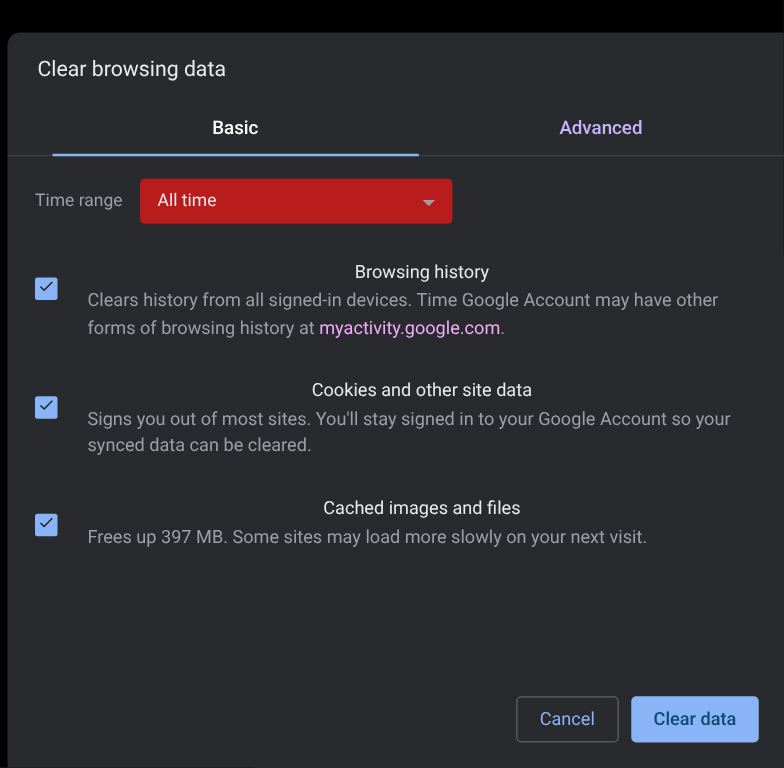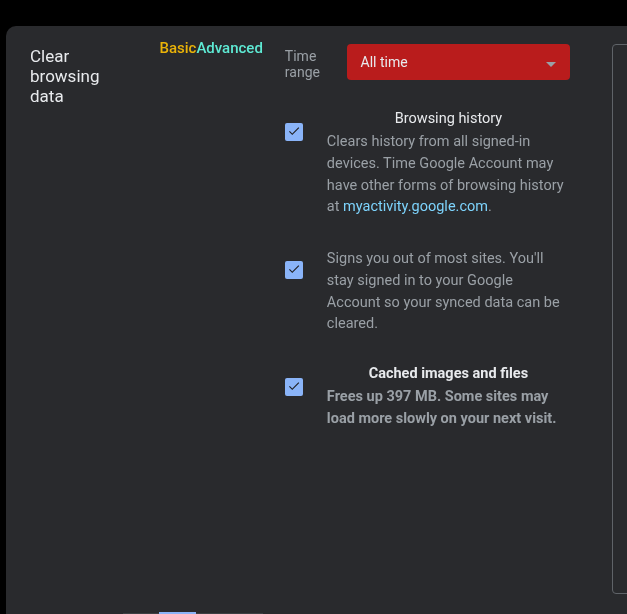--- a/index.html
+++ b/index.html
@@ -18,62 +18,63 @@
     }
     .dialog {
       position: absolute;
       top: 26px;
       left: 6px;
       right: 0;
       bottom: 0;
       background: #292a2d;
       border-top-left-radius: 10px;
       display: flex;
+      flex-direction: column;
     }
     .dialog-title {
       padding: 20px 24px 14px 24px;
       font-size: 17px;
       font-weight: 400;
       color: #e8eaed;
     }
     .tabs {
       display: flex;
       border-bottom: 1px solid #3c4043;
     }
     .tab {
       flex: 1;
       text-align: center;
       padding: 13px 0;
       font-size: 15px;
-      color: #5eead4;
+      color: #c4b5fd;
       cursor: pointer;
       position: relative;
       font-weight: 500;
     }
     .tab.active {
-      color: #eab308;
+      color: #ffffff;
       margin-left: 36px;
     }
     .tab.active::after {
       content: "";
       position: absolute;
       bottom: -1px;
       left: 0;
       right: 0;
       height: 2.5px;
       background: #8ab4f8;
     }
     .content {
       padding: 18px 22px 0 22px;
       flex: 1;
     }
     .time-range-row {
       display: flex;
-      align-items: flex-end;
-      gap: 0;
+      align-items: center;
+      gap: 14px;
       margin-bottom: 30px;
     }
     .time-range-label {
       color: #9aa0a6;
       font-size: 14px;
     }
     .time-range-select {
       background: #b91c1c;
       border: none;
       border-radius: 4px;
@@ -85,21 +86,21 @@
       justify-content: space-between;
       align-items: center;
       cursor: pointer;
     }
     .option-row {
       display: flex;
       align-items: flex-start;
       gap: 24px;
       margin-bottom: 30px;
     }
-    .option-row:last-child { margin-bottom: 0; font-weight: bold; }
+    .option-row:last-child { margin-bottom: 0; }
     .checkbox {
       width: 18px;
       height: 18px;
       flex-shrink: 0;
       background: #8ab4f8;
       border-radius: 2px;
       display: flex;
       align-items: center;
       justify-content: center;
       margin-top: 13px;
@@ -113,21 +114,21 @@
       font-size: 14.5px;
       margin-bottom: 4px;
       text-align: center;
     }
     .option-desc {
       color: #9aa0a6;
       font-size: 14.5px;
       line-height: 1.5;
     }
     .option-desc a {
-      color: #7dd3fc;
+      color: #f0abfc;
       text-decoration: none;
     }
     .footer {
       display: flex;
       justify-content: flex-end;
       gap: 10px;
       padding: 18px 20px 20px 20px;
     }
     .btn {
       padding: 9px 18px;
@@ -195,20 +196,21 @@
 
     <div class="option-row">
       <div class="checkbox">
         <span>
           <svg width="14" height="14" viewBox="0 0 24 24">
               <path d="M9 16.17L4.83 12l-1.42 1.41L9 19 21 7l-1.41-1.41z" fill="#202124"></path>
             </svg>
         </span>
       </div>
       <div class="option-text">
+        <div class="option-title">Cookies and other site data</div>
         <div class="option-desc">Signs you out of most sites. You'll stay signed in to your Google Account so your synced data can be cleared.</div>
       </div>
     </div>
 
     <div class="option-row">
       <div class="checkbox">
         <span>
           <svg width="14" height="14" viewBox="0 0 24 24">
               <path d="M9 16.17L4.83 12l-1.42 1.41L9 19 21 7l-1.41-1.41z" fill="#202124"></path>
             </svg>

